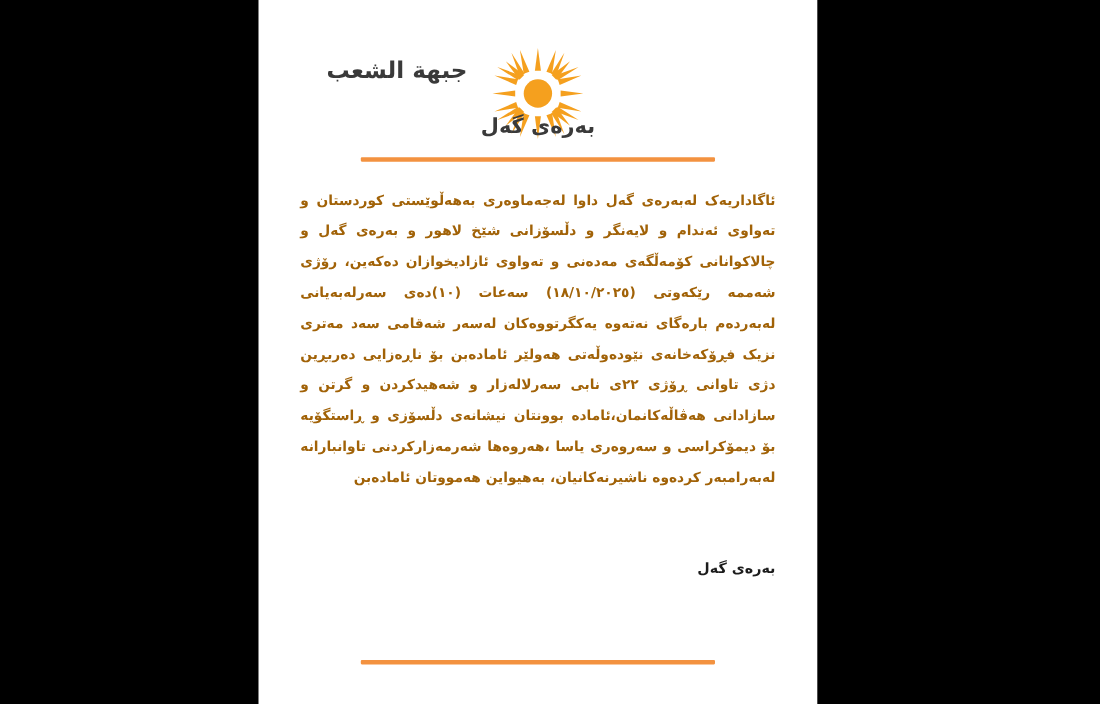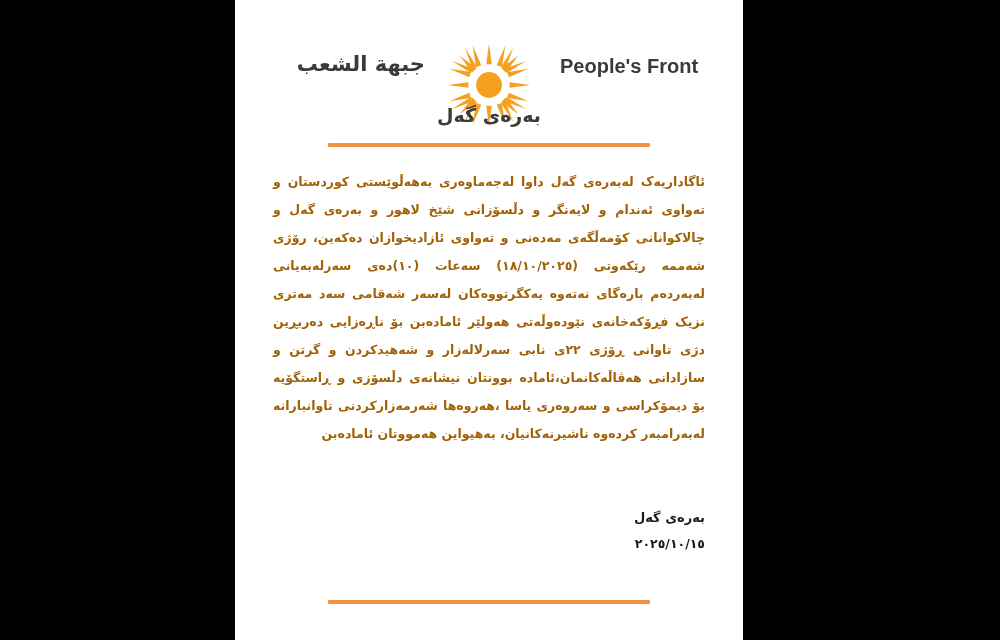--- a/index.html
+++ b/index.html
@@ -167,27 +167,25 @@
               <polygon points="22,7 36,29 31,32"></polygon>
               <polygon points="78,93 64,71 69,68"></polygon>
               <polygon points="78,7 69,32 64,29"></polygon>
               <polygon points="22,93 31,68 36,71"></polygon>
             </g>
           </g>
         </svg>
         <div class="brand-ku">بەرەی گەل</div>
       </div>
 
-      <div class="brand-en">People's Front</div>
     </div>
 
     <div class="rule rule-top"></div>
 
     <div class="body-text">ئاگاداریەک لەبەرەی گەل داوا لەجەماوەری بەهەڵوێستی کوردستان و تەواوی ئەندام و لایەنگر و دڵسۆزانی شێخ لاهور و بەرەی گەل و چالاکوانانی کۆمەڵگەی مەدەنی و تەواوی ئازادیخوازان دەکەین، رۆژی شەممە رێکەوتی (١٨/١٠/٢٠٢٥) سەعات (١٠)دەی سەرلەبەیانی لەبەردەم بارەگای نەتەوە یەکگرتووەکان لەسەر شەقامی سەد مەتری نزیک فڕۆکەخانەی نێودەوڵەتی هەولێر ئامادەبن بۆ ناڕەزایی دەربڕین دژی تاوانی ڕۆژی ٢٢ی نابی سەرلالەزار و شەهیدکردن و گرتن و سازادانی هەڤاڵەکانمان،ئامادە بوونتان نیشانەی دڵسۆزی و ڕاستگۆیە بۆ دیمۆکراسی و سەروەری یاسا ،هەروەها شەرمەزارکردنی تاوانبارانە لەبەرامبەر کردەوە ناشیرنەکانیان، بەهیواین هەمووتان ئامادەبن</div>
 
     <div class="sign">
       <div>بەرەی گەل</div>
-      <div class="date">٢٠٢٥/١٠/١٥</div>
     </div>
 
     <div class="rule rule-bottom"></div>
   </div>
 </div>
 
 </body></html>

